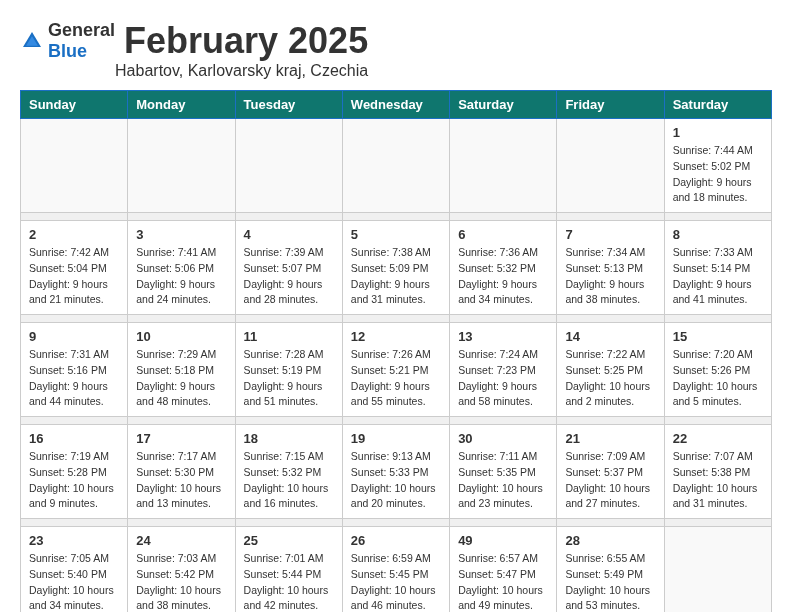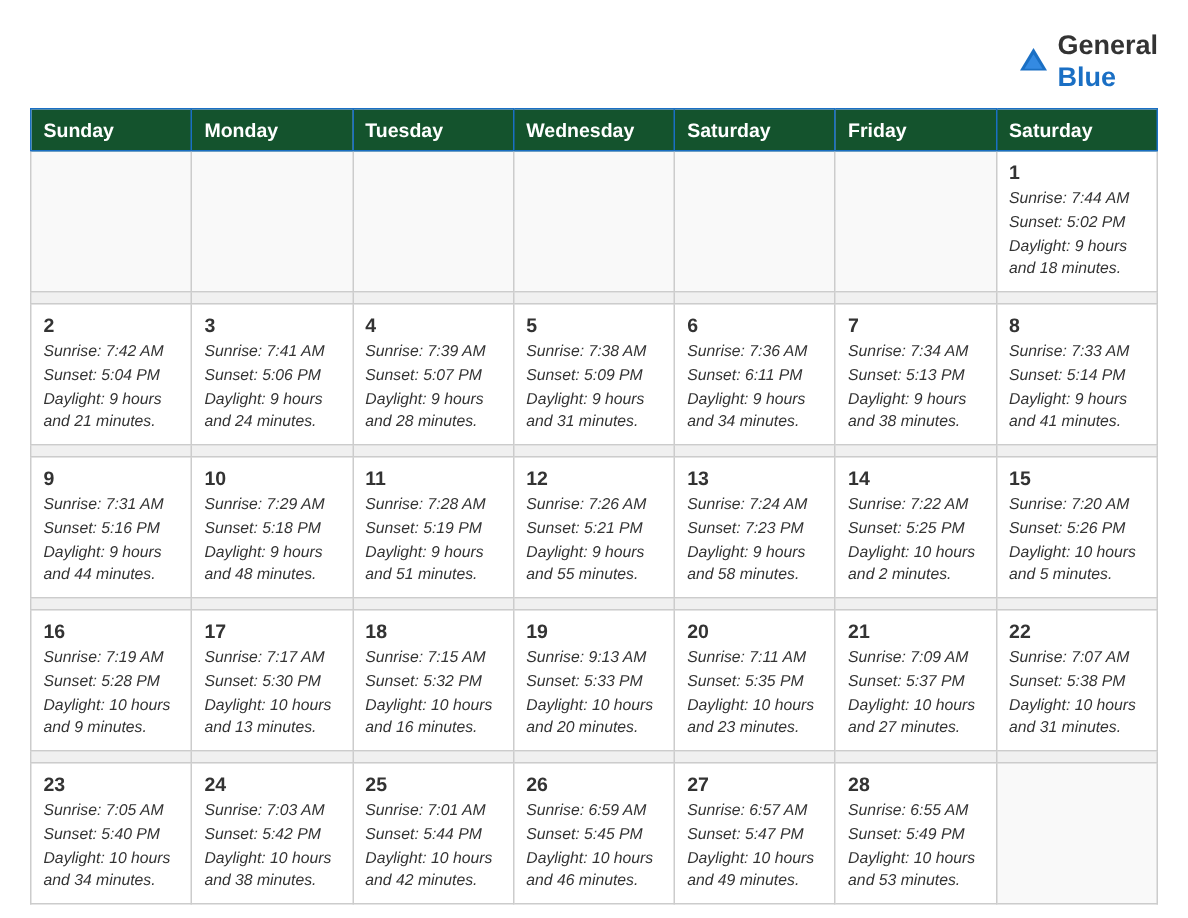--- a/index.html
+++ b/index.html
@@ -5,21 +5,21 @@
     * { box-sizing: border-box; margin: 0; padding: 0; }
     body {
       font-family: Arial, sans-serif;
       background: #fff;
       width: 792px;
       min-height: 612px;
       padding: 20px;
     }
     .header-area {
       display: flex;
-      justify-content: flex-end;
+      justify-content: flex-start;
       align-items: flex-start;
       margin-bottom: 10px;
     }
     .logo {
       display: flex;
       align-items: center;
       gap: 4px;
     }
     .logo-text-general {
       font-size: 18px;
@@ -47,21 +47,21 @@
     .subtitle {
       font-size: 16px;
       color: #333;
     }
     .calendar {
       width: 100%;
       border-collapse: collapse;
       border: 1px solid #ccc;
     }
     .calendar th {
-      background: #14532d;
+      background: #0f766e;
       color: white;
       text-align: left;
       padding: 6px 8px;
       font-size: 13px;
       font-weight: bold;
       border: 1px solid #1a6fc4;
     }
     .calendar td {
       vertical-align: top;
       padding: 6px 8px;
@@ -78,21 +78,20 @@
     .day-number {
       font-size: 13px;
       font-weight: bold;
       display: block;
       margin-bottom: 3px;
     }
     .day-info {
       font-size: 10.5px;
       line-height: 1.5;
       color: #333;
-      font-style: italic;
     }
     .row-separator td {
       height: 8px;
       background: #f0f0f0;
       border: 1px solid #ccc;
       padding: 0;
     }
   </style>
 </head>
 <body>
@@ -100,20 +99,24 @@
 <div class="header-area">
   <div class="logo">
     <svg class="logo-icon" viewBox="0 0 40 40" xmlns="http://www.w3.org/2000/svg">
       <polygon points="20,5 35,30 5,30" fill="#1a6fc4"></polygon>
       <polygon points="20,12 30,28 10,28" fill="#4da6ff" opacity="0.5"></polygon>
     </svg>
     <div>
       <span class="logo-text-general">General</span><br>
       <span class="logo-text-blue">Blue</span>
     </div>
+  </div>
+  <div class="title-area">
+    <div class="main-title">February 2025</div>
+    <div class="subtitle">Habartov, Karlovarsky kraj, Czechia</div>
   </div>
 </div>
 
 <table class="calendar">
   <thead>
     <tr>
       <th>Sunday</th>
       <th>Monday</th>
       <th>Tuesday</th>
       <th>Wednesday</th>
@@ -167,21 +170,21 @@
         </td>
         <td>
           <span class="day-number">5</span>
           <div class="day-info">Sunrise: 7:38 AM
 Sunset: 5:09 PM
 Daylight: 9 hours and 31 minutes.</div>
         </td>
         <td>
           <span class="day-number">6</span>
           <div class="day-info">Sunrise: 7:36 AM
-Sunset: 6:11 PM
+Sunset: 5:32 PM
 Daylight: 9 hours and 34 minutes.</div>
         </td>
         <td>
           <span class="day-number">7</span>
           <div class="day-info">Sunrise: 7:34 AM
 Sunset: 5:13 PM
 Daylight: 9 hours and 38 minutes.</div>
         </td>
         <td>
           <span class="day-number">8</span>
@@ -271,21 +274,21 @@
 Sunset: 5:32 PM
 Daylight: 10 hours and 16 minutes.</div>
         </td>
         <td>
           <span class="day-number">19</span>
           <div class="day-info">Sunrise: 9:13 AM
 Sunset: 5:33 PM
 Daylight: 10 hours and 20 minutes.</div>
         </td>
         <td>
-          <span class="day-number">20</span>
+          <span class="day-number">30</span>
           <div class="day-info">Sunrise: 7:11 AM
 Sunset: 5:35 PM
 Daylight: 10 hours and 23 minutes.</div>
         </td>
         <td>
           <span class="day-number">21</span>
           <div class="day-info">Sunrise: 7:09 AM
 Sunset: 5:37 PM
 Daylight: 10 hours and 27 minutes.</div>
         </td>
@@ -324,21 +327,21 @@
 Sunset: 5:44 PM
 Daylight: 10 hours and 42 minutes.</div>
         </td>
         <td>
           <span class="day-number">26</span>
           <div class="day-info">Sunrise: 6:59 AM
 Sunset: 5:45 PM
 Daylight: 10 hours and 46 minutes.</div>
         </td>
         <td>
-          <span class="day-number">27</span>
+          <span class="day-number">49</span>
           <div class="day-info">Sunrise: 6:57 AM
 Sunset: 5:47 PM
 Daylight: 10 hours and 49 minutes.</div>
         </td>
         <td>
           <span class="day-number">28</span>
           <div class="day-info">Sunrise: 6:55 AM
 Sunset: 5:49 PM
 Daylight: 10 hours and 53 minutes.</div>
         </td>

